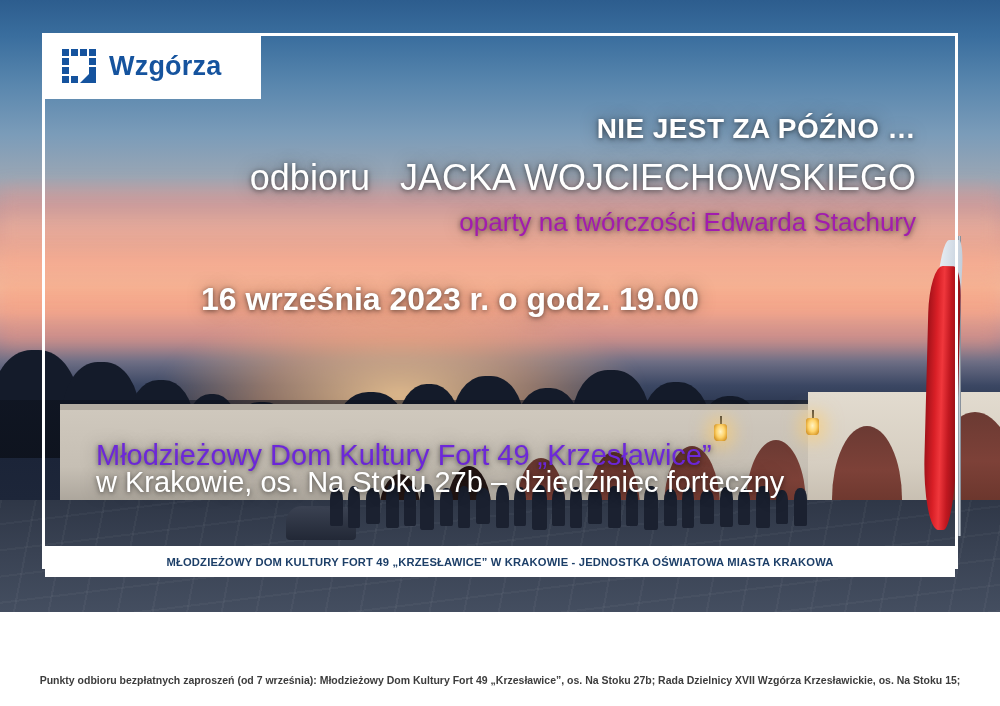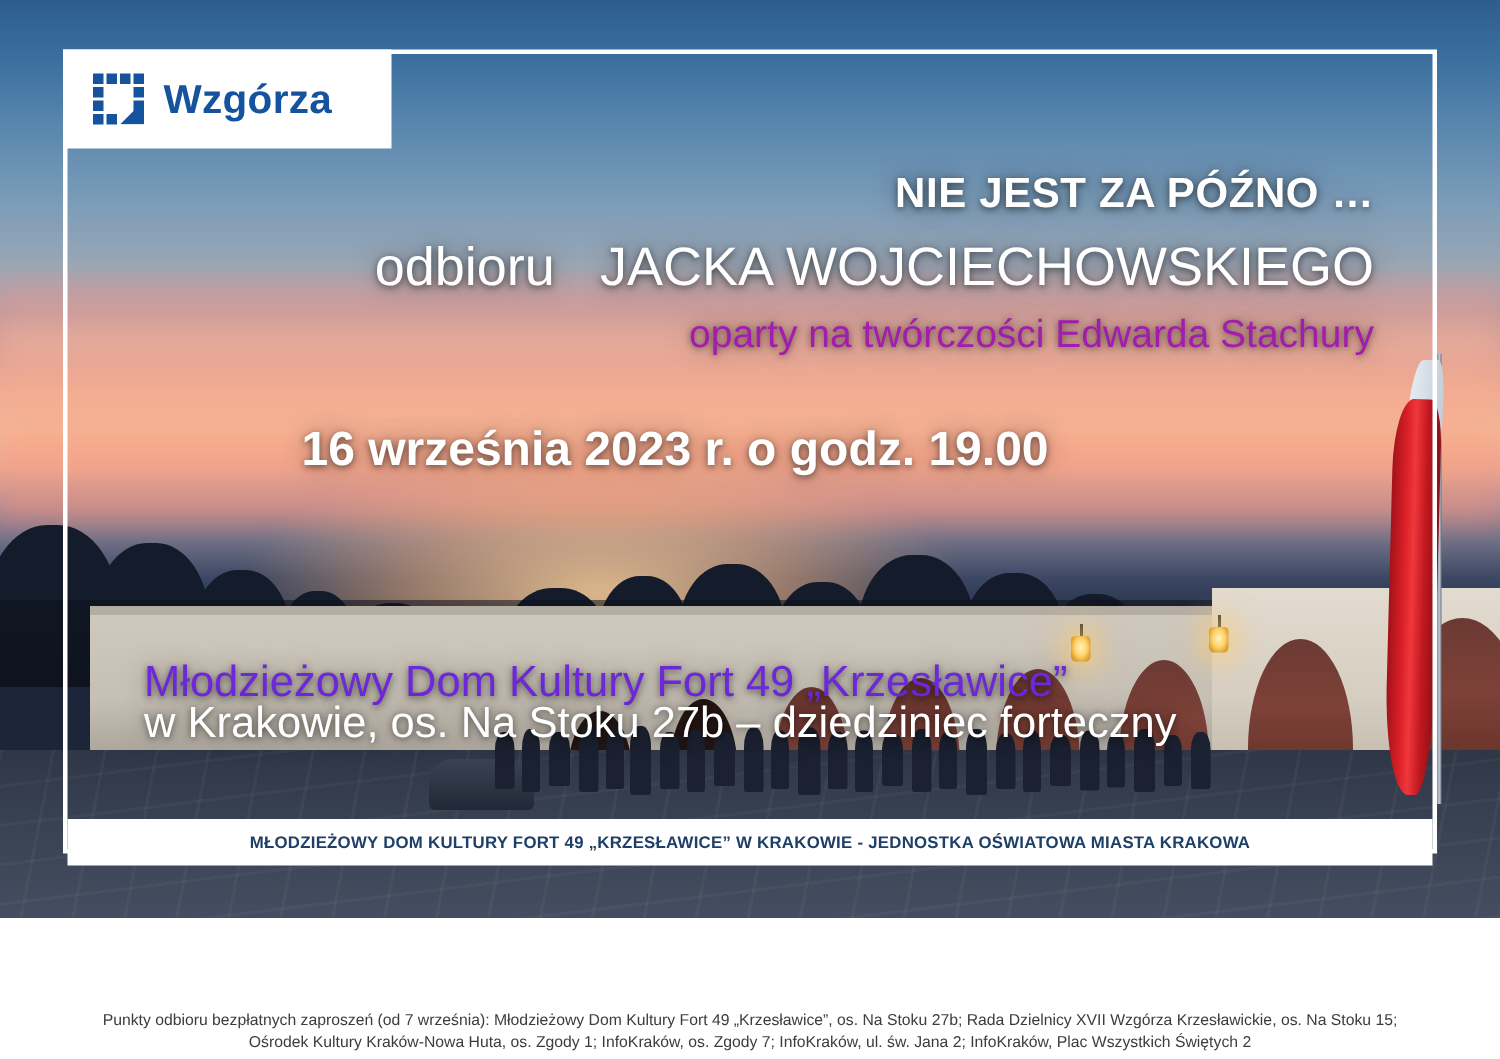--- a/index.html
+++ b/index.html
@@ -226,21 +226,21 @@
 
   
   .sponsors {
     position:absolute; left:0; top:612px; width:1000px; height:62px;
     background:#ffffff;
   }
 
   
   .footer {
     position:absolute; left:0; top:673px; width:1000px; height:33px;
-    text-align:center; background:#ffffff;
+    text-align:center; background:#ffffff;font-weight:bold;
   }
   .footer div {
     font-size:10.5px; color:#3c3c3c; line-height:15px;
   }
 </style>
 </head>
 <body>
 
 <div id="poster">
 
@@ -403,16 +403,15 @@
 
     
     
 
     
     
   </div>
 
   <div class="footer">
     <div>Punkty odbioru bezpłatnych zaproszeń (od 7 września): Młodzieżowy Dom Kultury Fort 49 „Krzesławice”, os. Na Stoku 27b; Rada Dzielnicy XVII Wzgórza Krzesławickie, os. Na Stoku 15;</div>
-    <div>Ośrodek Kultury Kraków-Nowa Huta, os. Zgody 1; InfoKraków, os. Zgody 7; InfoKraków, ul. św. Jana 2; InfoKraków, Plac Wszystkich  Świętych 2</div>
   </div>
 
 </div>
 
 </body></html>

